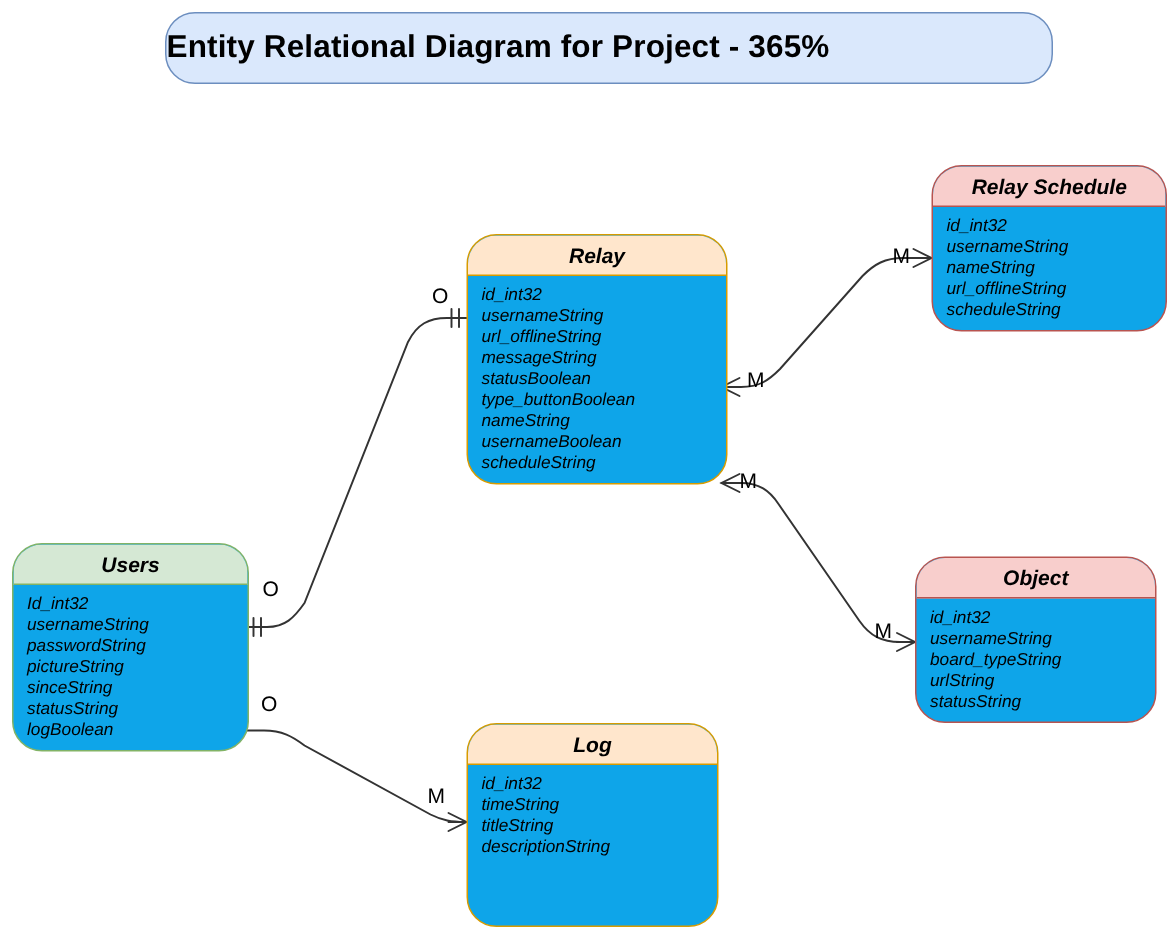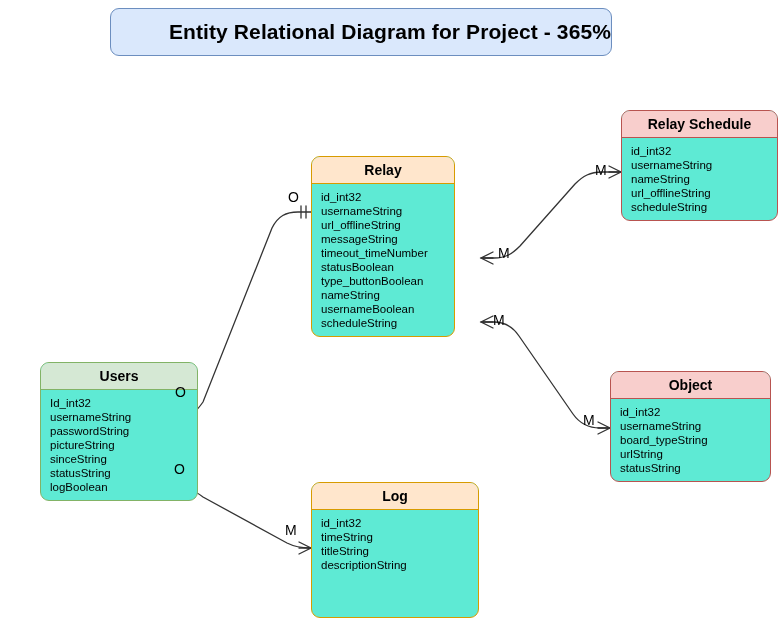--- a/index.html
+++ b/index.html
@@ -26,45 +26,46 @@
     width: 782px;
     height: 622px;
     pointer-events: none;
   }
 
   
   .title-box {
     position: absolute;
     left: 110px;
     top: 8px;
-    width: 502px;
+    width: 592px;
     height: 48px;
     background: #dae8fc;
     border: 1px solid #6c8ebf;
-    border-radius: 9px;
+    border-radius: 20px;
     display: flex;
     align-items: center;
-    justify-content: flex-end;
+    justify-content: flex-start;
     box-sizing: border-box;
   }
   .title-text {
     font-size: 21px;
     font-weight: bold;
     color: #000000;
     letter-spacing: 0.1px;
     white-space: nowrap;
   }
 
   
   .entity {
     position: absolute;
     box-sizing: border-box;
-    border-radius: 9px;
-    background: #5eead4;
+    border-radius: 20px;
+    background: #0ea5e9;
     overflow: hidden;
+    font-style: italic;
   }
   .entity .hdr {
     height: 27px;
     line-height: 27px;
     text-align: center;
     font-size: 14px;
     font-weight: bold;
     color: #000000;
     box-sizing: border-box;
   }
@@ -78,21 +79,21 @@
     align-items: baseline;
     font-size: 11.5px;
     line-height: 14px;
     color: #000000;
     white-space: nowrap;
   }
   .fname { text-align: left; }
   .ftype { text-align: right; }
 
   
-  .e-green { border: 1.6px solid #82b366; margin-left: 32px; }
+  .e-green { border: 1.6px solid #82b366; }
   .e-green .hdr { background: #d5e8d4; border-bottom: 1.6px solid #82b366; }
   .e-orange { border: 1.6px solid #d79b00; }
   .e-orange .hdr { background: #ffe6cc; border-bottom: 1.6px solid #d79b00; }
   .e-red { border: 1.6px solid #b85450; }
   .e-red .hdr { background: #f8cecc; border-bottom: 1.6px solid #b85450; }
 
   
   .card-label {
     position: absolute;
     font-size: 14px;
@@ -174,42 +175,38 @@
         <span class="fname">status</span>
         <span class="ftype">String</span>
       </div>
       <div class="frow">
         <span class="fname">log</span>
         <span class="ftype">Boolean</span>
       </div>
     </div>
   </div>
 
-  <div class="entity e-orange" style="left:311px; top:156px; width:144px;">
+  <div class="entity e-orange" style="left:311px; top:156px; width:174px;">
     <div class="hdr">Relay</div>
     <div class="body">
       <div class="frow">
         <span class="fname">id_</span>
         <span class="ftype">int32</span>
       </div>
       <div class="frow">
         <span class="fname">username</span>
         <span class="ftype">String</span>
       </div>
       <div class="frow">
         <span class="fname">url_offline</span>
         <span class="ftype">String</span>
       </div>
       <div class="frow">
         <span class="fname">message</span>
         <span class="ftype">String</span>
-      </div>
-      <div class="frow">
-        <span class="fname">timeout_time</span>
-        <span class="ftype">Number</span>
       </div>
       <div class="frow">
         <span class="fname">status</span>
         <span class="ftype">Boolean</span>
       </div>
       <div class="frow">
         <span class="fname">type_button</span>
         <span class="ftype">Boolean</span>
       </div>
       <div class="frow">

